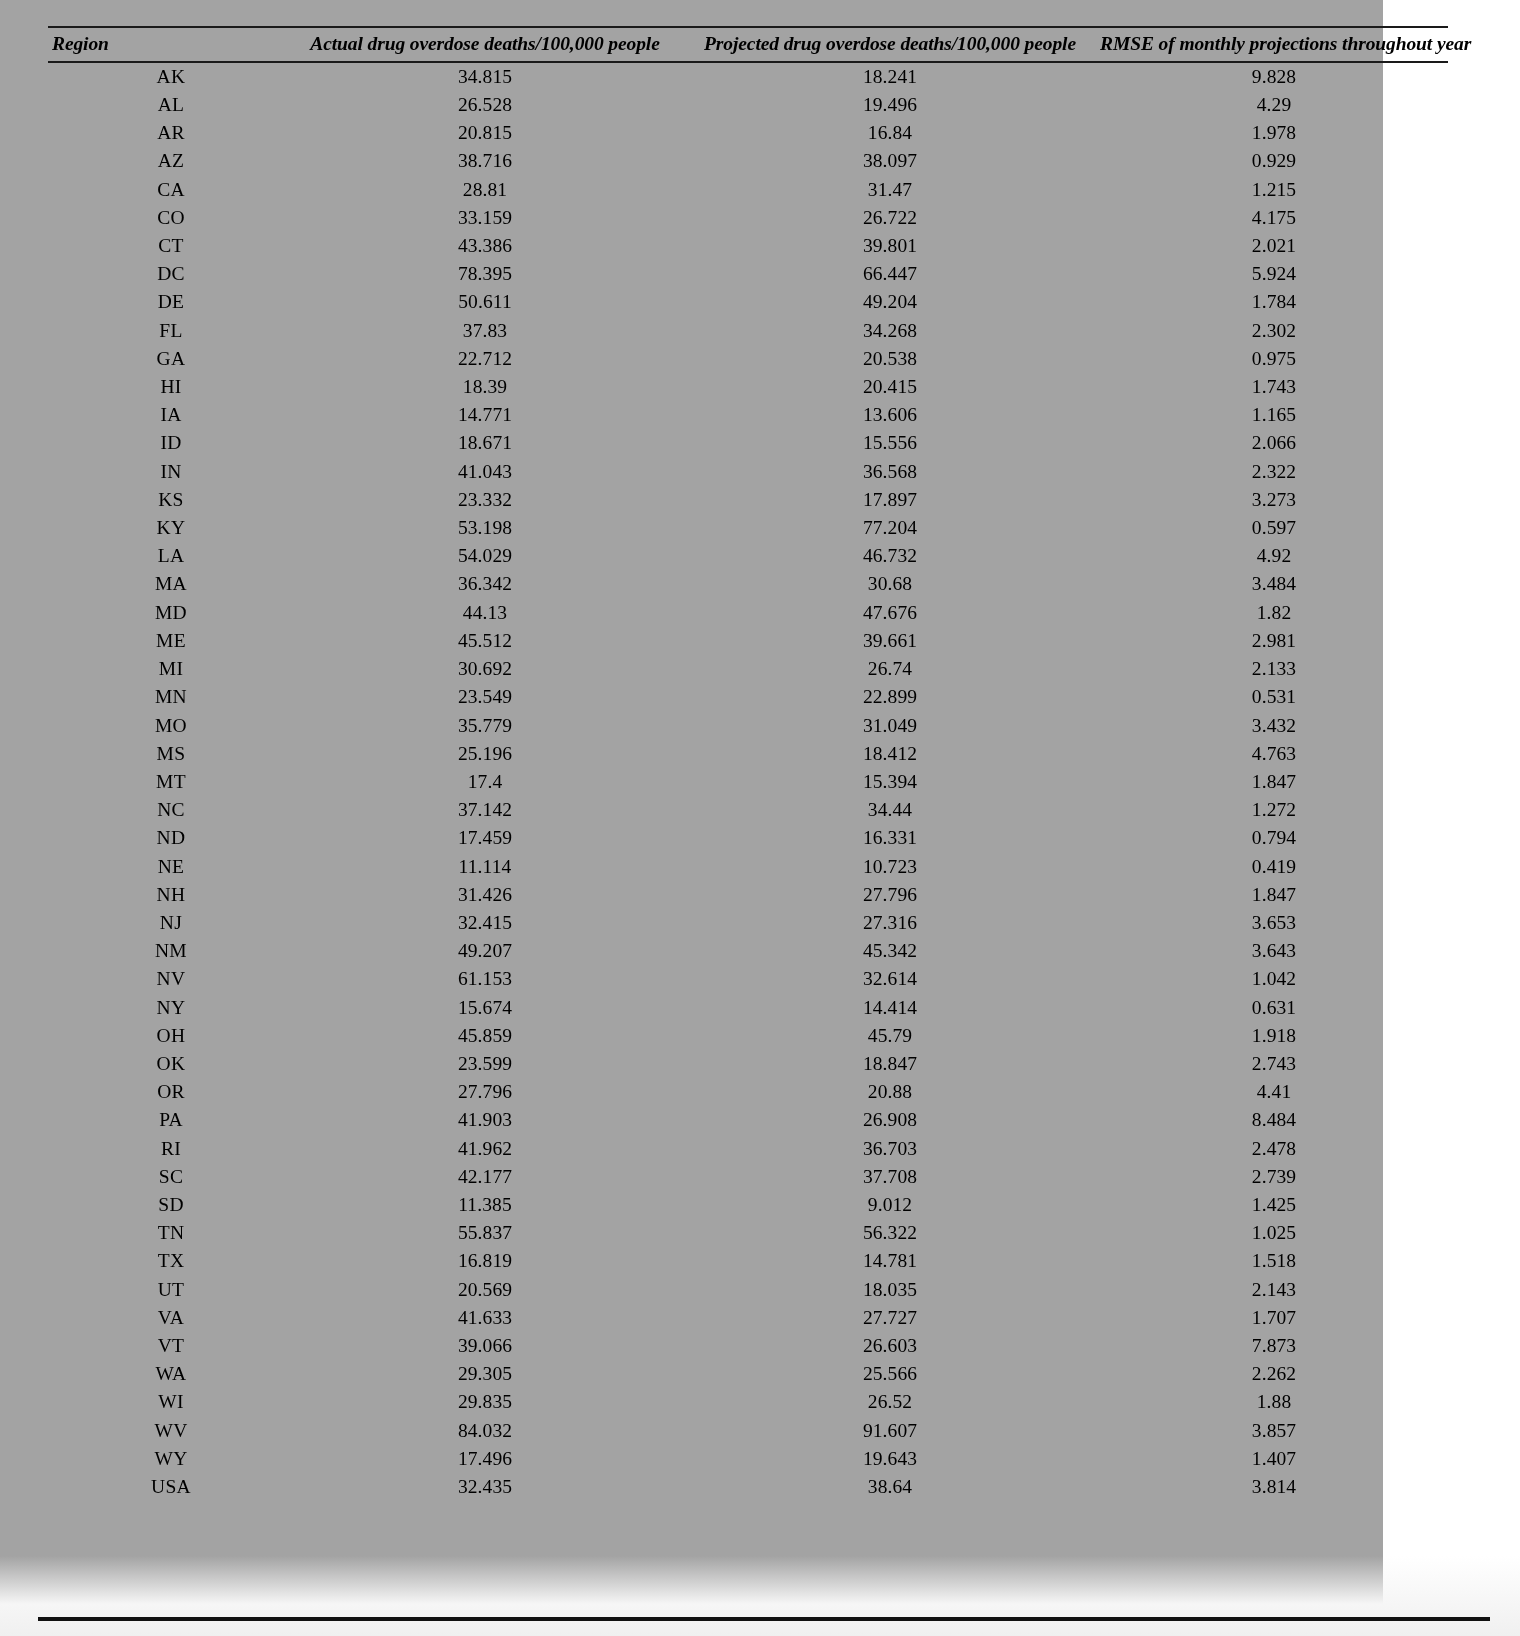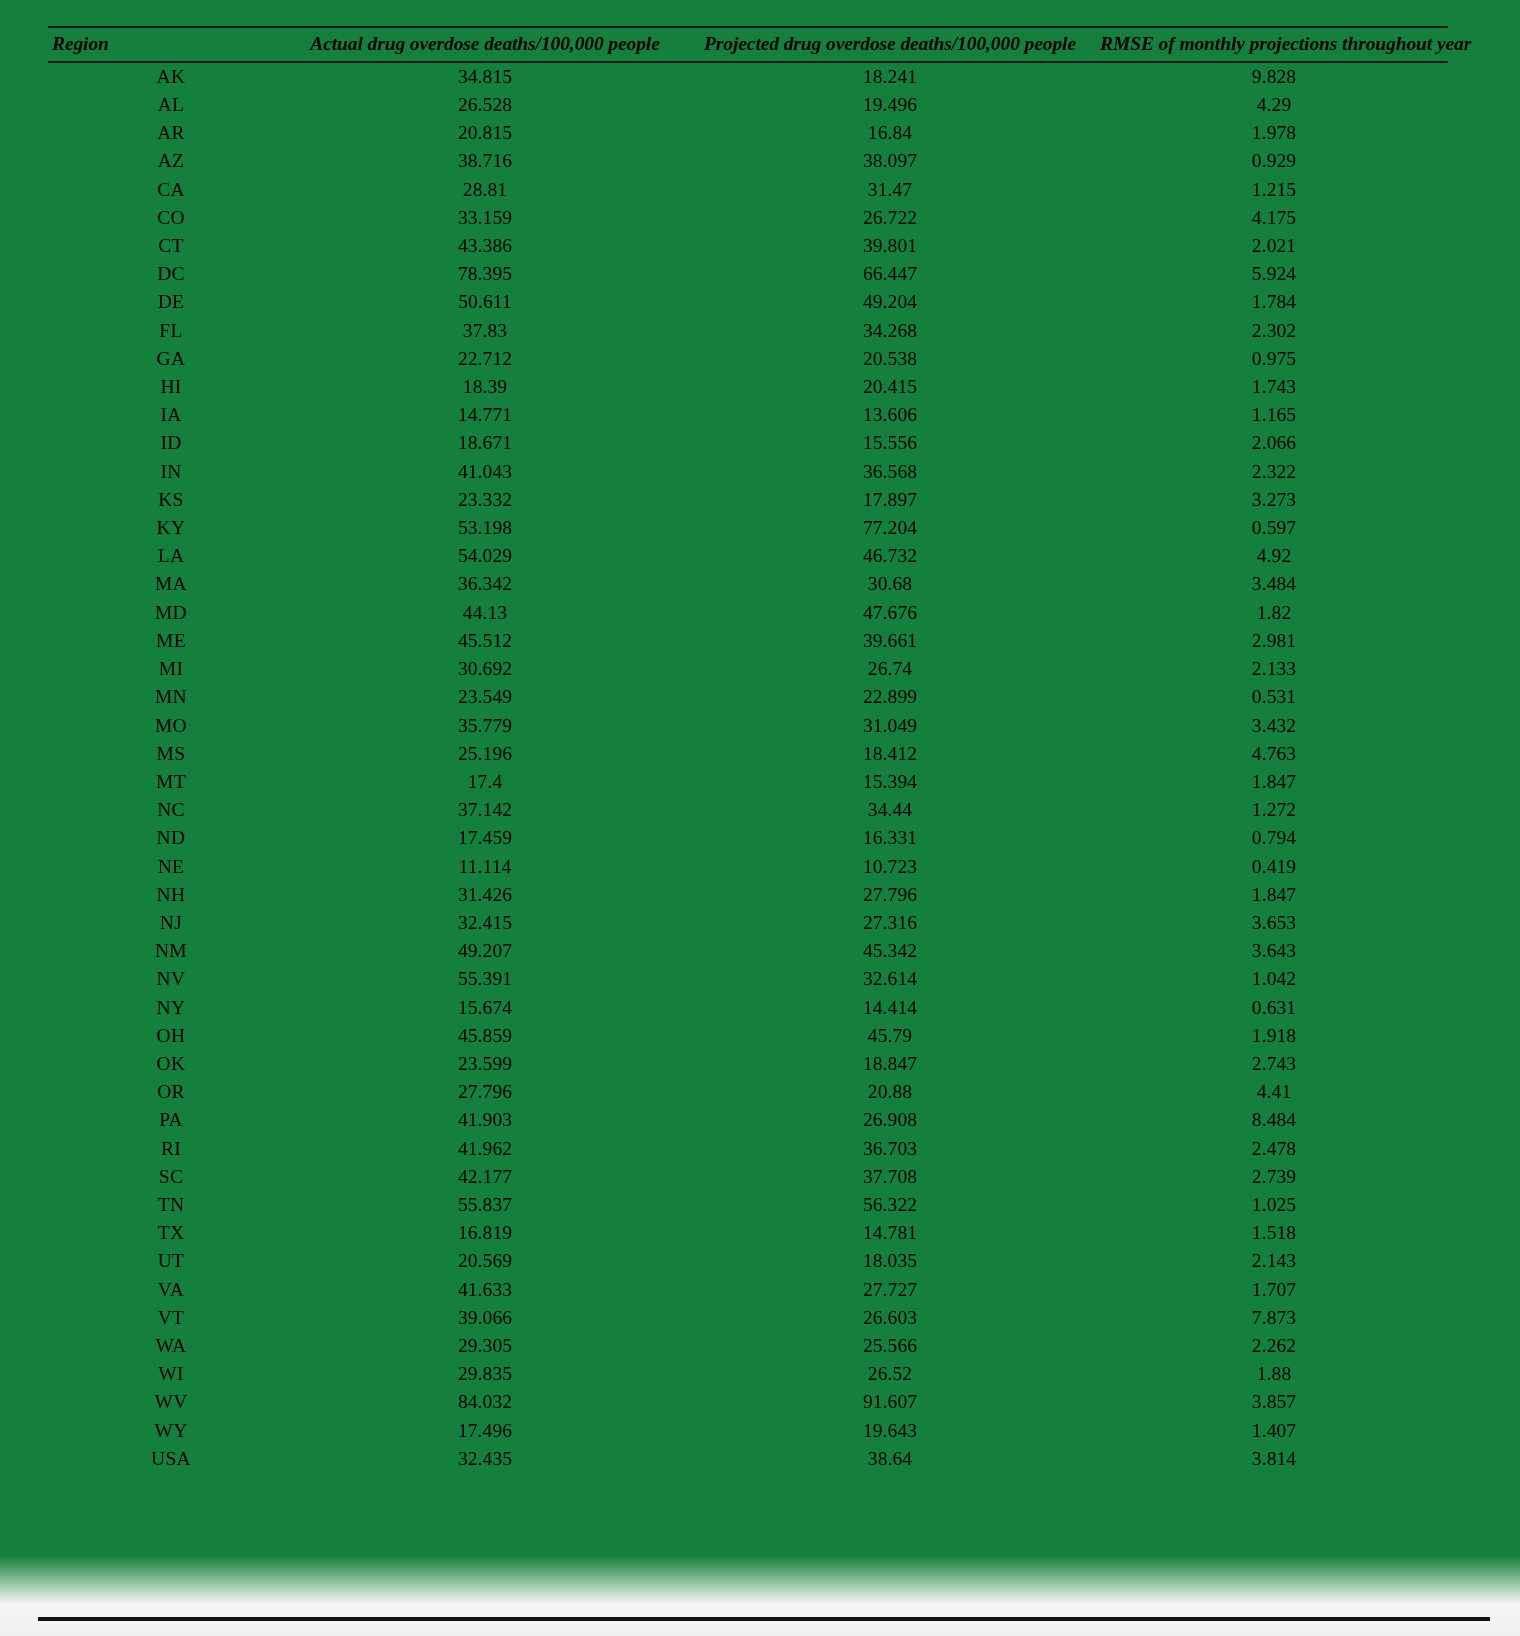--- a/index.html
+++ b/index.html
@@ -12,23 +12,23 @@
     height: 1636px;
     font-family: "Liberation Serif", "DejaVu Serif", serif;
     color: #000000;
     overflow: hidden;
     position: relative;
   }
   #page {
     position: absolute;
     left: 0;
     top: 0;
-    width: 1520px;
+    width: 1383px;
     height: 1636px;
-    background: #15803d;
+    background: #a3a3a3;
   }
   .table-wrap {
     position: absolute;
     left: 48px;
     top: 26px;
     width: 1400px;
   }
   table.data-table {
     border-collapse: collapse;
     width: 1400px;
@@ -298,21 +298,21 @@
             <td>3.653</td>
           </tr>
           <tr>
             <td class="region-cell">NM</td>
             <td>49.207</td>
             <td>45.342</td>
             <td>3.643</td>
           </tr>
           <tr>
             <td class="region-cell">NV</td>
-            <td>55.391</td>
+            <td>61.153</td>
             <td>32.614</td>
             <td>1.042</td>
           </tr>
           <tr>
             <td class="region-cell">NY</td>
             <td>15.674</td>
             <td>14.414</td>
             <td>0.631</td>
           </tr>
           <tr>
@@ -345,20 +345,26 @@
             <td>36.703</td>
             <td>2.478</td>
           </tr>
           <tr>
             <td class="region-cell">SC</td>
             <td>42.177</td>
             <td>37.708</td>
             <td>2.739</td>
           </tr>
           <tr>
+            <td class="region-cell">SD</td>
+            <td>11.385</td>
+            <td>9.012</td>
+            <td>1.425</td>
+          </tr>
+          <tr>
             <td class="region-cell">TN</td>
             <td>55.837</td>
             <td>56.322</td>
             <td>1.025</td>
           </tr>
           <tr>
             <td class="region-cell">TX</td>
             <td>16.819</td>
             <td>14.781</td>
             <td>1.518</td>

